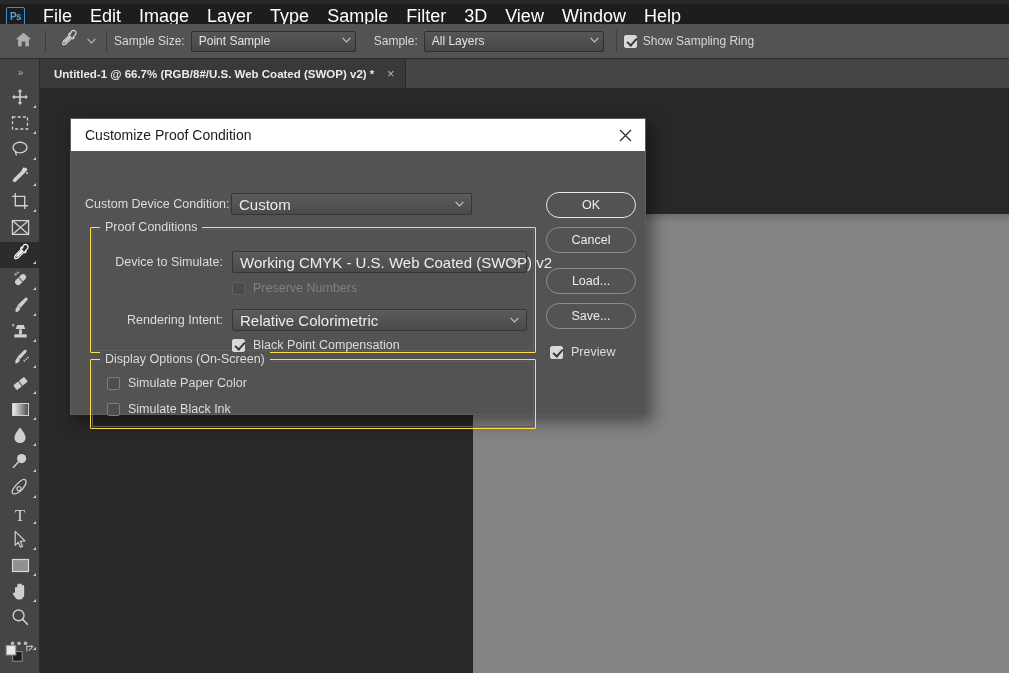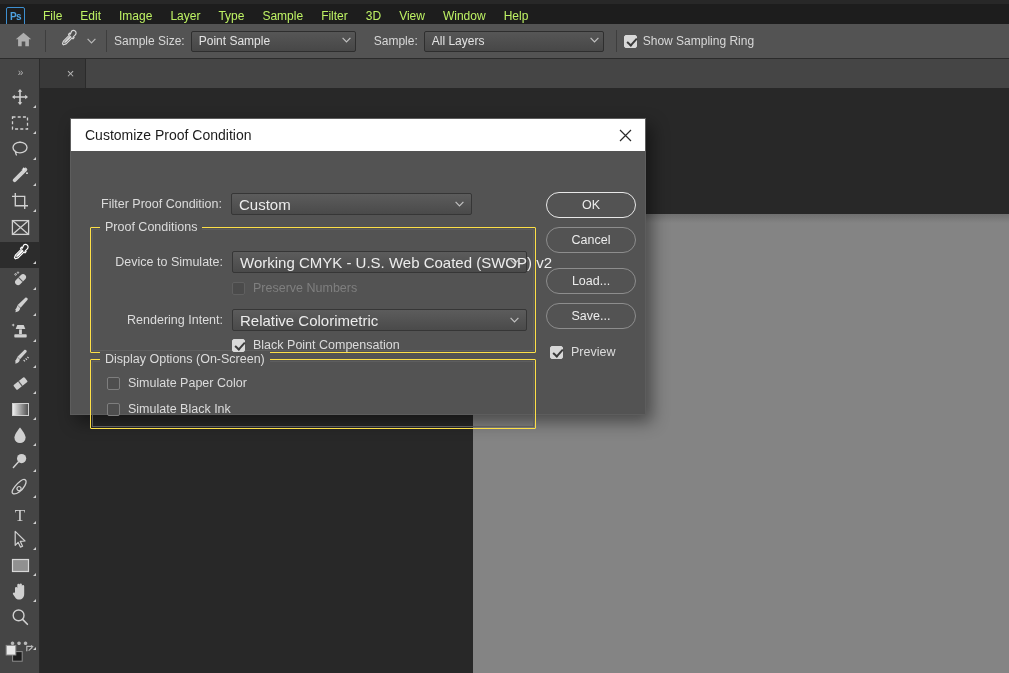--- a/index.html
+++ b/index.html
@@ -25,21 +25,21 @@
     border: 1px solid #3d8fd0;
     border-radius: 2px;
     background: #1d1d1d;
     color: #4ea2e0;
     font-size: 10px; font-weight: bold;
     display: flex; align-items: center; justify-content: center;
     letter-spacing: -0.5px;
     margin-right: 9px;
   }
   .menu-item {
-    color: #bef264; font-size: 12px;
+    color: #ffffff; font-size: 18px;
     padding: 3px 9px; cursor: default;
     white-space: nowrap;
   }
 
   
   .optionsbar {
     position: absolute; left: 0; top: 24px; width: 1009px; height: 35px;
     background: #535353;
     display: flex; align-items: center;
     border-bottom: 1px solid #2b2b2b;
@@ -341,20 +341,21 @@
 
     <div class="ob-check-wrap">
       <span class="cb checked"></span>
       <span class="ob-label">Show Sampling Ring</span>
     </div>
   </div>
 
   <div class="tabbar">
     <div style="width:40px"></div>
     <div class="doc-tab">
+      <span class="doc-tab-title">Untitled-1 @ 66.7% (RGB/8#/U.S. Web Coated (SWOP) v2) *</span>
       <span class="doc-tab-close">×</span>
     </div>
   </div>
 
   <div class="canvas-area">
     <div class="canvas-doc">
       <div class="canvas-doc-top-shade"></div>
     </div>
   </div>
 
@@ -597,21 +598,21 @@
       <span class="dlg-close">
         <svg width="13" height="13" viewBox="0 0 13 13">
           <path d="M1 1 L12 12 M12 1 L1 12" stroke="#2a2a2a" stroke-width="1.2"></path>
         </svg>
       </span>
     </div>
 
     <div class="dlg-body">
 
       <div class="row" style="position:absolute;left:14px;top:42px;">
-        <div class="dlg-label" style="width:137px">Filter Proof Condition:</div>
+        <div class="dlg-label" style="width:137px">Custom Device Condition:</div>
         <div class="select" style="width:241px;margin-left:9px">
           <span>Custom</span>
           <span class="chev">
             <svg class="chev-svg" width="9" height="6" viewBox="0 0 9 6">
               <path d="M0.6 0.9 L4.5 4.8 L8.4 0.9" fill="none" stroke="#c2c2c2" stroke-width="1.2"></path>
             </svg>
           </span>
         </div>
       </div>
 

